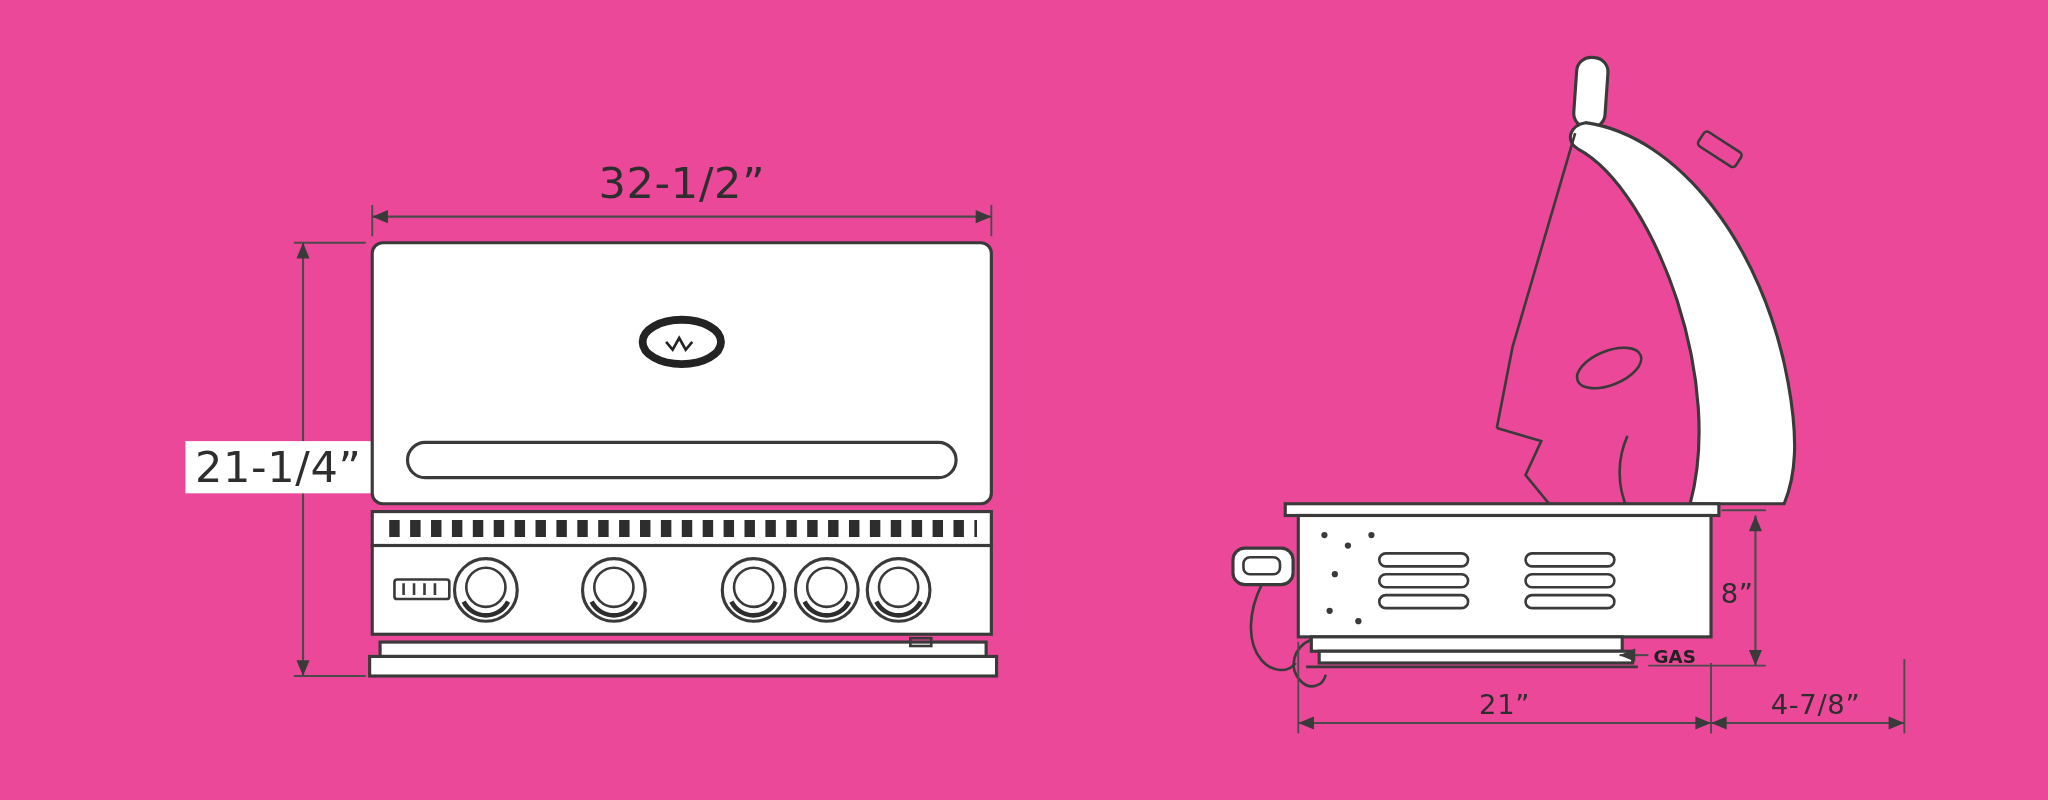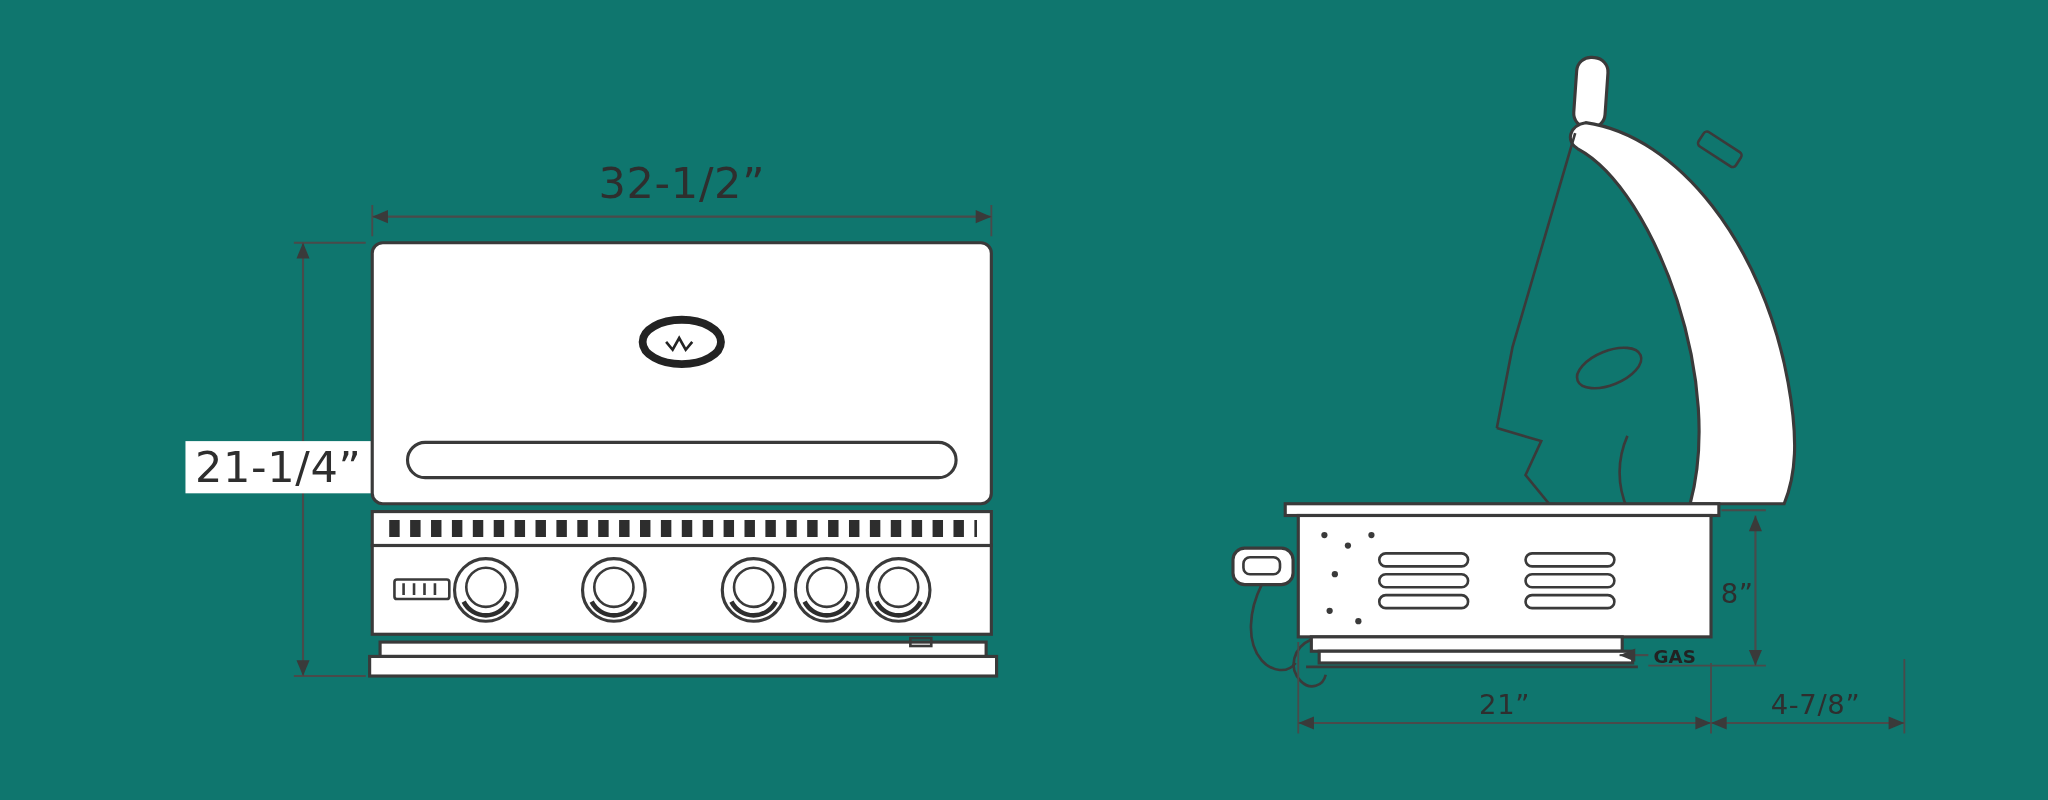--- a/index.html
+++ b/index.html
@@ -1,20 +1,20 @@
 <!DOCTYPE html>
 <html><head>
 <meta charset="utf-8">
 <style>
   html,body{margin:0;padding:0;background:#ffffff;}
   .canvas{
     position:relative;
     width:2048px;
     height:800px;
-    background:#0f766e;
+    background:#ec4899;
     overflow:hidden;
     font-family:"DejaVu Sans",sans-serif;
   }
   svg{display:block;}
   .dim-text{
     font-family:"DejaVu Sans",sans-serif;
     fill:#2e2e2e;
     letter-spacing:0.5px;
   }
   .dim-big{font-size:33px;}

